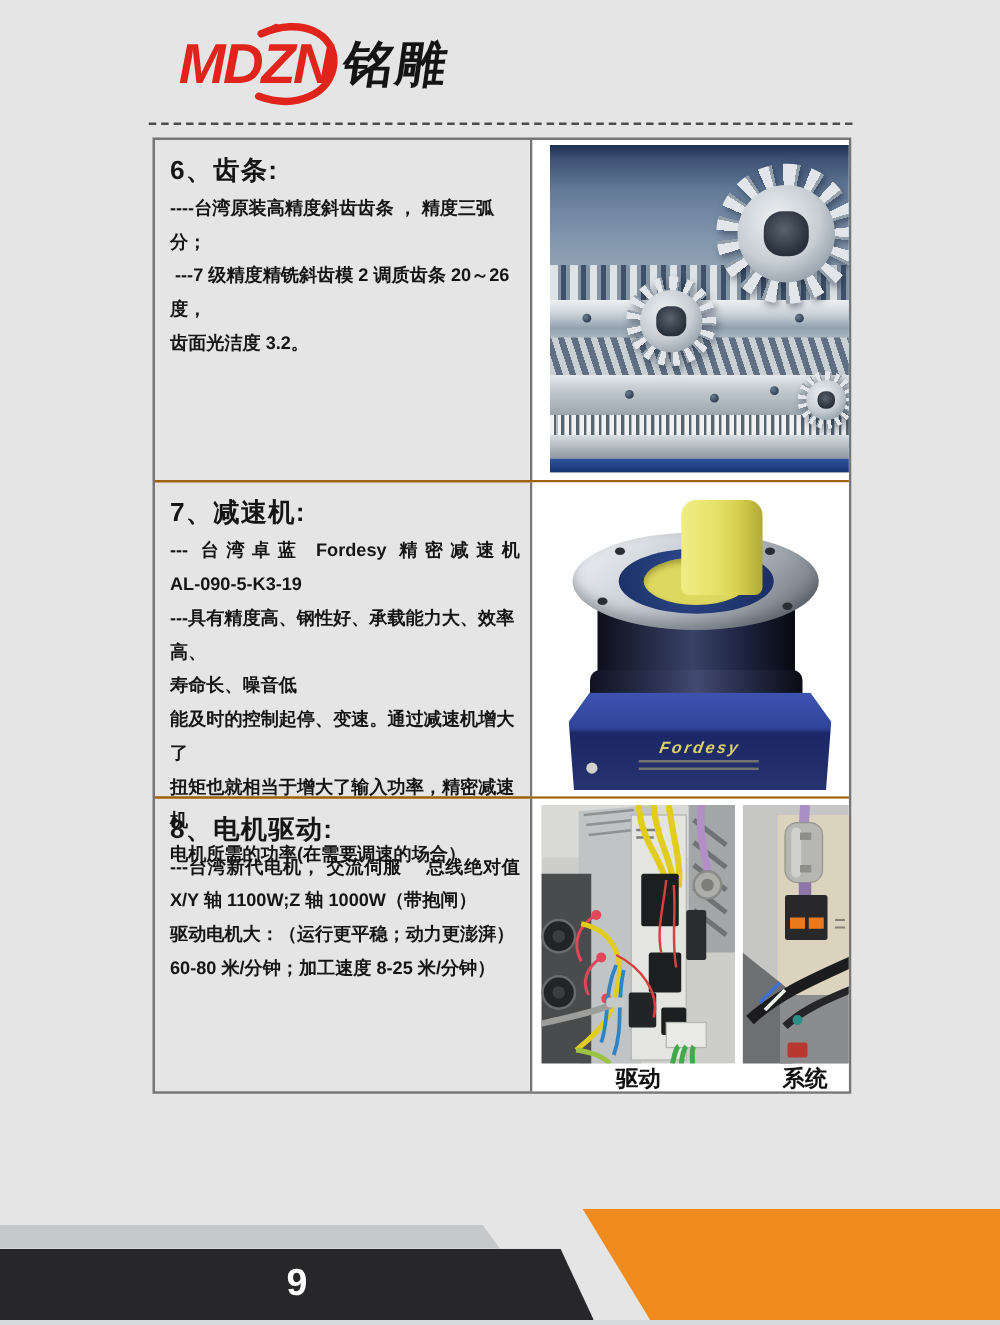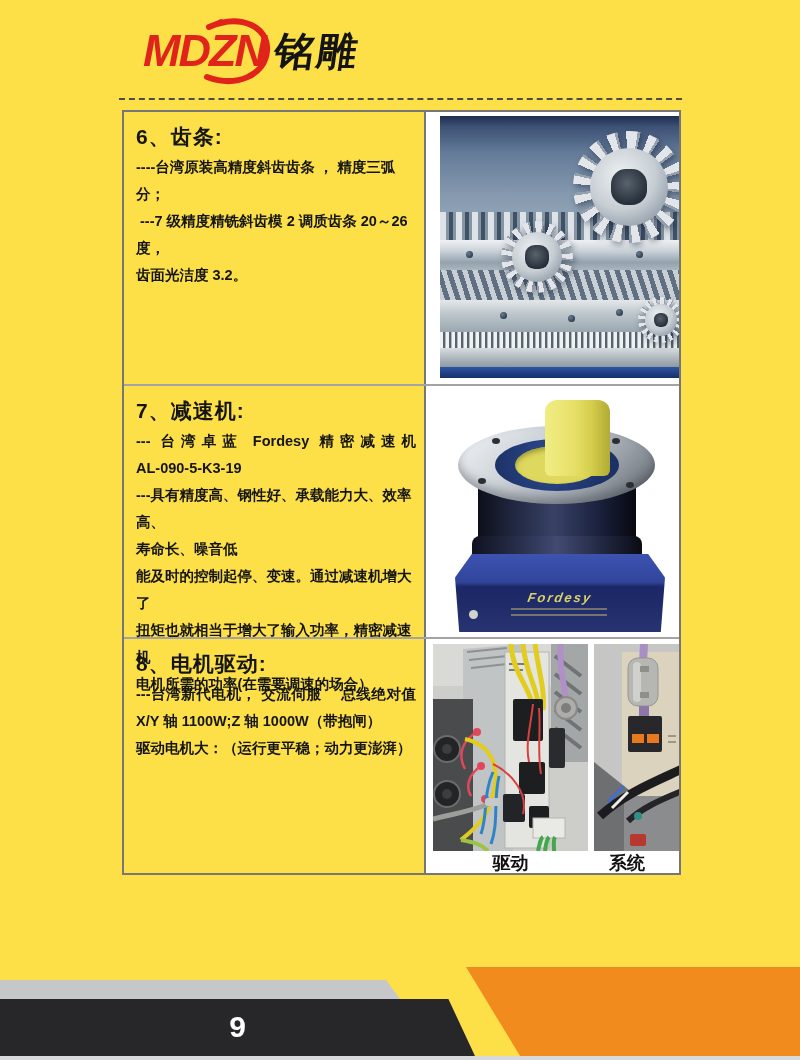--- a/index.html
+++ b/index.html
@@ -1,32 +1,32 @@
 <!DOCTYPE html>
 <html><head>
 <meta charset="utf-8">
 <style>
   html,body{margin:0;padding:0;background:#ffffff;width:800px;height:1060px;overflow:hidden;
     font-family:"Liberation Sans","DejaVu Sans",sans-serif;}
-  .page{position:relative;width:800px;height:1060px;background:#fde047;}
+  .page{position:relative;width:800px;height:1060px;background:#e5e5e5;}
 
   
   .logo{position:absolute;left:143px;top:20px;height:62px;display:flex;align-items:center;}
   .logo-en{position:relative;z-index:2;font-style:italic;font-weight:900;font-size:45px;
     letter-spacing:-2px;color:#e0241c;}
   .logo-cn{position:relative;z-index:2;font-weight:900;font-size:40px;color:#141414;
     transform:skewX(-8deg);margin-left:10px;letter-spacing:2px;}
   .swoosh{position:absolute;left:58px;top:-9px;z-index:1;}
 
   
   .divider{position:absolute;left:119px;top:98px;width:563px;border-top:2px dashed #4c4c4c;}
 
   
   .spec-table{position:absolute;left:122px;top:110px;width:559px;border:2px solid #767676;box-sizing:border-box;}
-  .trow{display:flex;border-top:2px solid #a3a3a3;}
+  .trow{display:flex;border-top:2px solid #a16207;}
   .trow:first-child{border-top:none;}
   .cell-l{width:302px;box-sizing:border-box;border-right:2px solid #767676;
     padding:8px 8px 0 12px;color:#151515;}
   .cell-r{flex:1;position:relative;background:#fff;overflow:hidden;}
   .sec-title{font-size:21px;font-weight:700;line-height:30px;margin:2px 0 2px 0;letter-spacing:1px;}
   .t-line{font-size:14.5px;font-weight:700;line-height:27px;white-space:pre-wrap;}
   .just{text-align:justify;text-align-last:justify;}
 
   
   .photo-gears{position:absolute;left:14px;top:4px;width:241px;height:262px;overflow:hidden;
@@ -171,20 +171,21 @@
         </div>
       </div>
     </div>
 
     <div class="trow" style="height:234px">
       <div class="cell-l">
         <div class="sec-title">8、电机驱动:</div>
         <div class="t-line just">---台湾新代电机， 交流伺服　 总线绝对值</div>
         <div class="t-line">X/Y 轴 1100W;Z 轴 1000W（带抱闸）</div>
         <div class="t-line">驱动电机大：（运行更平稳；动力更澎湃）</div>
+        <div class="t-line">60-80 米/分钟；加工速度 8-25 米/分钟）</div>
       </div>
       <div class="cell-r">
 
         <div class="photo-frame" style="left:7px;width:155px;height:207px">
           <svg width="155" height="207" viewBox="0 0 155 207">
             <rect width="155" height="207" fill="#cdcdc9"></rect>
             <rect width="155" height="42" fill="#d9d9d5"></rect>
             <rect x="118" y="0" width="37" height="118" fill="#a3a7a8"></rect>
             <path d="M122 12 l26 20 M122 30 l26 20 M122 48 l26 20 M122 66 l26 20 M122 84 l26 20" stroke="#6f7374" stroke-width="4"></path>
             <polygon points="30,5 92,0 80,207 30,207" fill="#c0c4c5"></polygon>
@@ -239,21 +240,21 @@
             <path d="M88 125 C 60 138 30 150 6 172" fill="none" stroke="#1c1c1e" stroke-width="9"></path>
             <path d="M88 147 C 66 156 48 164 34 177" fill="none" stroke="#252527" stroke-width="6"></path>
             <path d="M30 142 C 24 148 20 152 14 158" fill="none" stroke="#3f6fd0" stroke-width="3"></path>
             <path d="M34 148 C 28 154 24 158 18 164" fill="none" stroke="#eceee9" stroke-width="3"></path>
             <circle cx="44" cy="172" r="4" fill="#2f8f86"></circle>
             <rect x="36" y="190" width="16" height="12" rx="2" fill="#b8372e"></rect>
           </svg>
         </div>
 
         <div class="cap" style="left:7px;width:155px">驱动</div>
-        <div class="cap" style="left:151px;width:100px">系统</div>
+        <div class="cap" style="left:168px;width:100px">系统</div>
       </div>
     </div>
   </div>
 
   <div class="f-gray"></div>
   <div class="f-orange"></div>
   <div class="f-dark">
     <span>9</span>
   </div>
   <div class="f-strip"></div>

